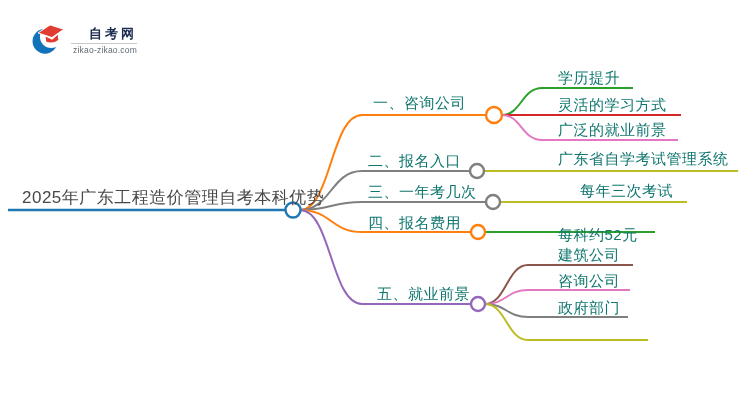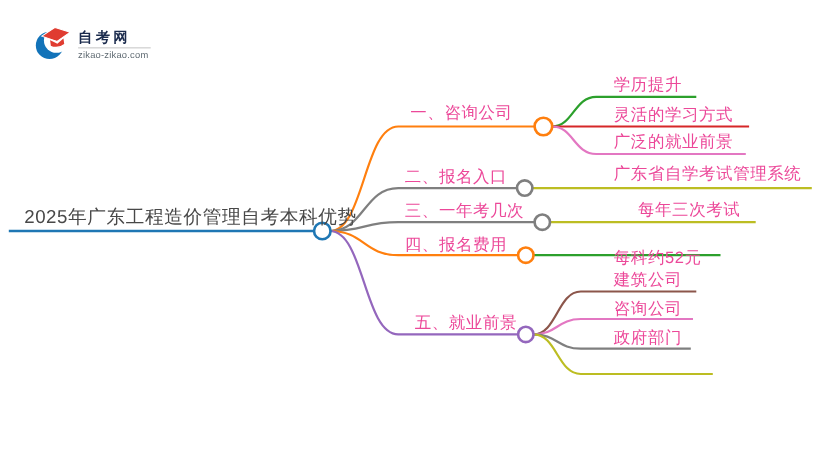--- a/index.html
+++ b/index.html
@@ -3,28 +3,28 @@
 <meta charset="utf-8">
 <style>
   html,body{margin:0;padding:0;background:#fff;}
   .canvas{
     position:relative;width:750px;height:410px;background:#ffffff;
     overflow:hidden;font-family:"Liberation Sans","DejaVu Sans",sans-serif;
   }
   
   .logo{position:absolute;left:32px;top:12px;display:flex;align-items:center;}
   .logo-icon{width:34px;height:34px;margin-top:10px;}
-  .logo-text{margin-left:5px;width:66px;text-align:left;margin-top:12px;}
+  .logo-text{margin-left:5px;width:66px;text-align:right;margin-top:12px;}
   .logo-title{font-size:13px;font-weight:bold;color:#1b2b4d;letter-spacing:3px;line-height:15px;}
   .logo-divider{height:1px;background:#c9c9c9;margin:2px 0 1px 0;}
   .logo-domain{font-size:8.5px;color:#5f6a72;letter-spacing:0.2px;white-space:nowrap;}
   
   .map-svg{position:absolute;left:0;top:0;}
   .node-label{
-    position:absolute;font-size:15px;color:#ec4899;letter-spacing:0.5px;
+    position:absolute;font-size:15px;color:#0f766e;letter-spacing:0.5px;
     white-space:nowrap;line-height:17px;cursor:default;
   }
   .root-label{font-size:17px;line-height:19px;letter-spacing:0.5px;color:#484848;}
 </style>
 </head>
 <body>
 
 <div class="canvas">
 
   <div class="logo">

